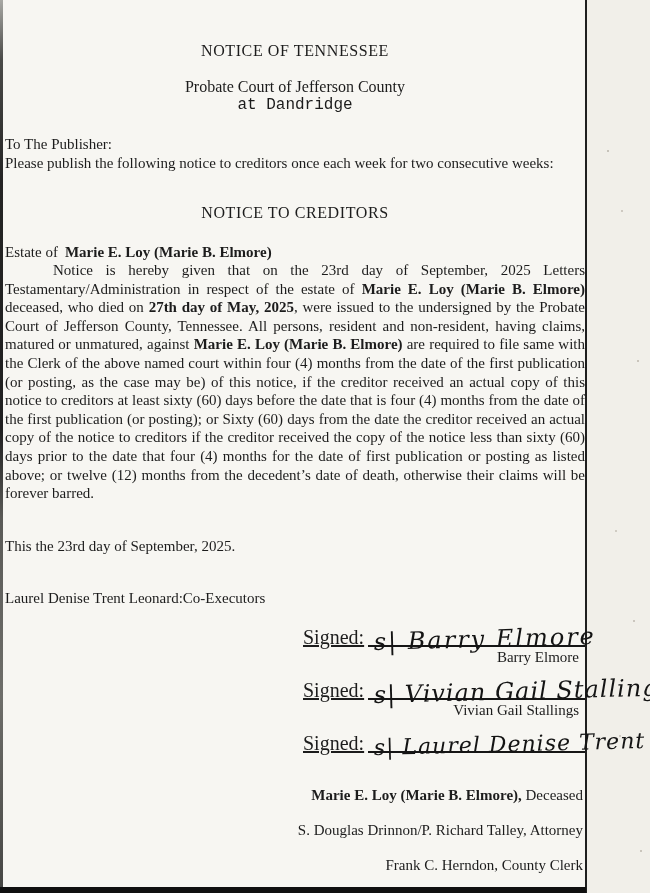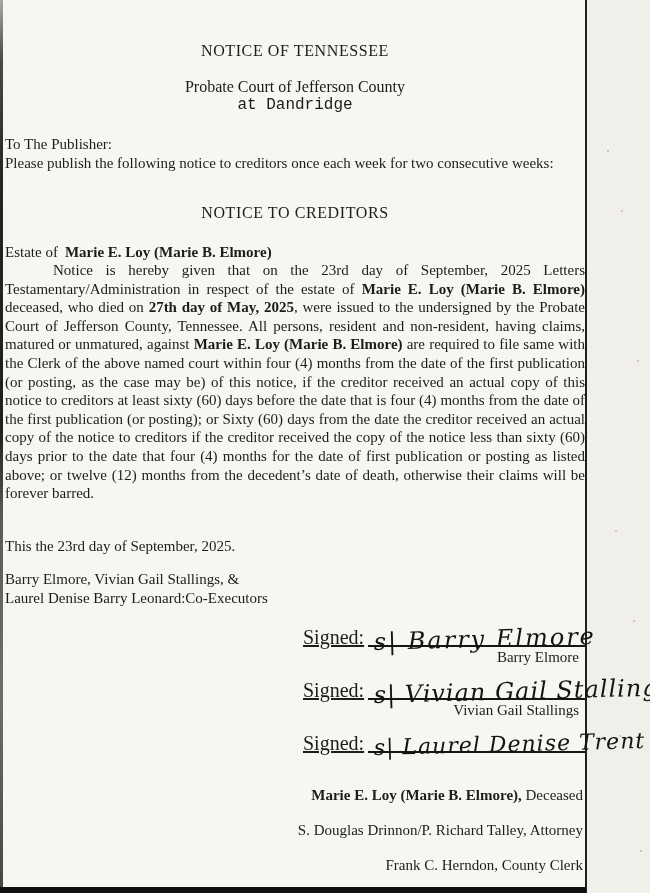--- a/index.html
+++ b/index.html
@@ -104,22 +104,22 @@
 
     <div class="abs estate">
       <span class="prefix">Estate of</span><span class="b">Marie E. Loy (Marie B. Elmore)</span>
     </div>
 
     <p class="abs bodypar"><span>Notice is hereby given that on the 23rd day of September, 2025 Letters Testamentary/Administration in respect of the estate of </span><span class="b">Marie E. Loy (Marie B. Elmore)</span><span> deceased, who died on </span><span class="b">27th day of May, 2025</span><span>, were issued to the undersigned by the Probate Court of Jefferson County, Tennessee.  All persons, resident and non-resident, having claims, matured or unmatured, against </span><span class="b">Marie E. Loy (Marie B. Elmore)</span><span> are required to file same with the Clerk of the above named court within four (4) months from the date of the first publication (or posting, as the case may be) of this notice, if the creditor received an actual copy of this notice to creditors at least sixty (60) days before the date that is four (4) months from the date of the first publication (or posting); or Sixty (60) days from the date the creditor received an actual copy of the notice to creditors if the creditor received the copy of the notice less than sixty (60) days prior to the date that four (4) months for the date of first publication or posting as listed above; or twelve (12) months from the decedent’s date of death, otherwise their claims will be forever barred.</span></p>
 
     <div class="abs dated">This the 23rd day of September, 2025.</div>
 
     <div class="abs execs">
-      <span>Barry Elmore, Vivian Gail Stallings, &amp;</span><br>
-      <span>Laurel Denise Barry Leonard:Co-Executors</span>
+      <br>
+      <span>Laurel Denise Trent Leonard:Co-Executors</span>
     </div>
 
     <div class="sig-group sig-g1">
       <div class="sig-row">
         <span class="sig-label">Signed:</span>
         <span class="sig-line">
           <span class="sig-script">s| Barry Elmore</span>
         </span>
       </div>
       <div class="sig-printed">Barry Elmore</div>

